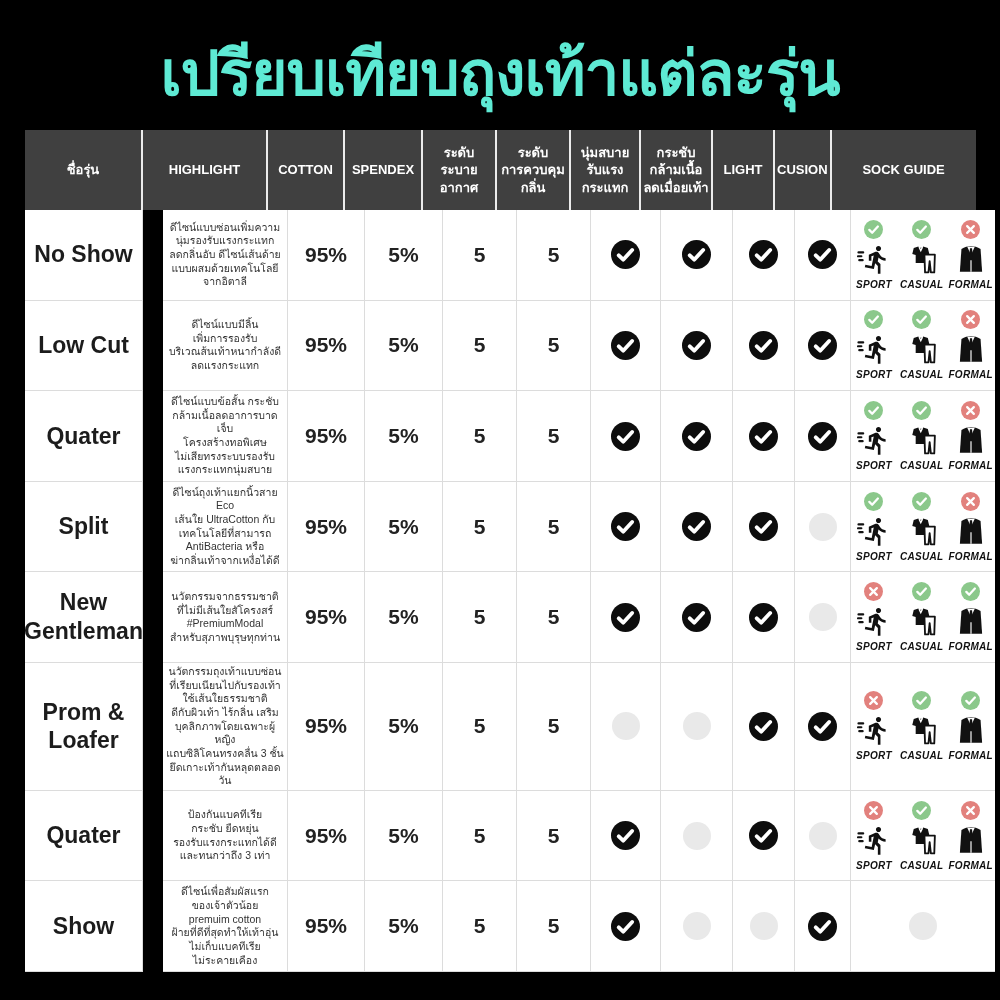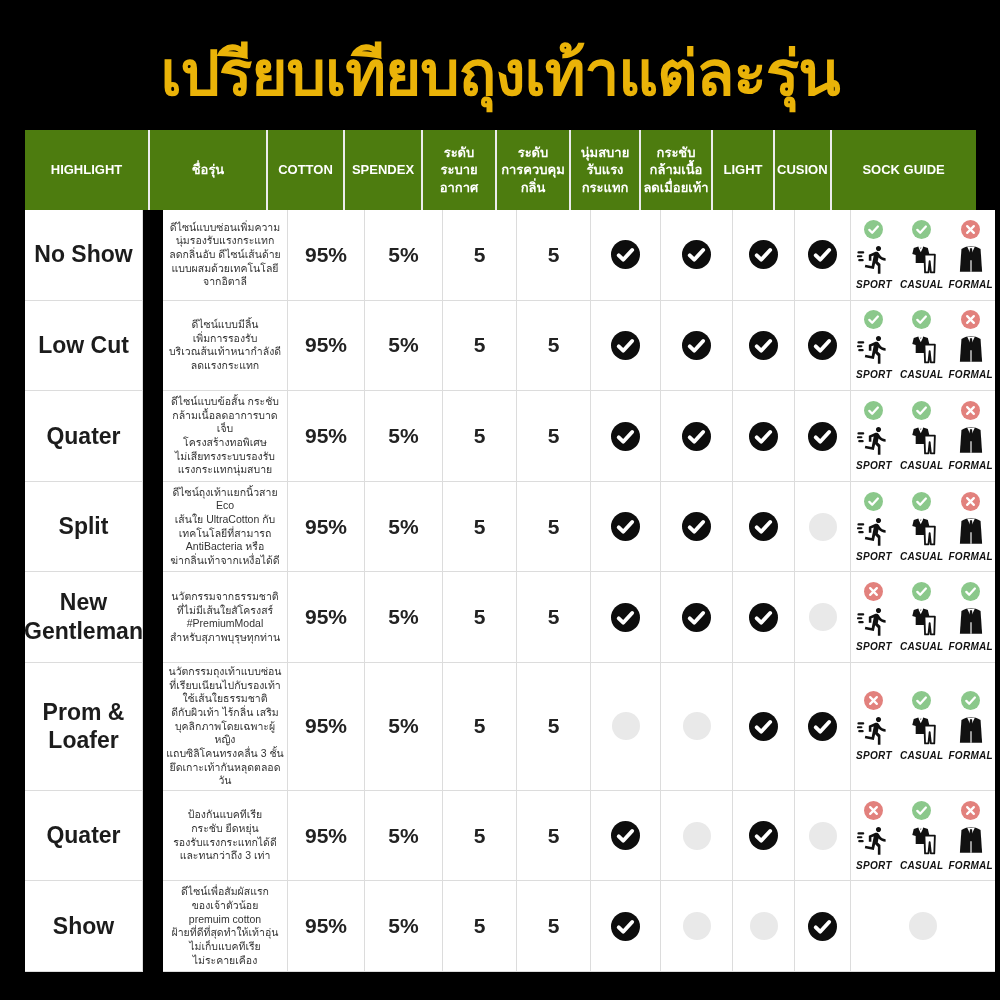--- a/index.html
+++ b/index.html
@@ -8,21 +8,21 @@
     background: #000;
     font-family: "Liberation Sans", sans-serif;
     position: relative;
     overflow: hidden;
   }
   .title {
     position: absolute;
     top: 24px; left: 0;
     width: 100%;
     text-align: center;
-    color: #eab308;
+    color: #5eead4;
     font-size: 62px;
     font-weight: 800;
     letter-spacing: -1px;
   }
   .table {
     position: absolute;
     left: 25px; top: 130px;
     width: 950px; height: 842px;
     display: flex;
     flex-direction: column;
@@ -35,21 +35,21 @@
     border-right: 1px solid #dcdcdc;
     border-bottom: 1px solid #dcdcdc;
     display: flex;
     align-items: center;
     justify-content: center;
     text-align: center;
     overflow: hidden;
   }
   .row .cell:last-child { border-right: none; }
   .hcell {
-    background: #4d7c0f;
+    background: #404040;
     color: #fff;
     font-weight: bold;
     font-size: 13px;
     line-height: 1.35;
     display: flex;
     align-items: center;
     justify-content: center;
     text-align: center;
     white-space: pre-line;
     border-right: 2px solid #ececec;
@@ -113,22 +113,22 @@
     font-style: italic;
   }
 </style>
 </head>
 <body>
 
 <div class="page">
   <h1 class="title">เปรียบเทียบถุงเท้าแต่ละรุ่น</h1>
   <div class="table">
     <div class="thead">
+        <div class="hcell c0">ชื่อรุ่น</div>
         <div class="hcell c1">HIGHLIGHT</div>
-        <div class="hcell c0">ชื่อรุ่น</div>
         <div class="hcell c2">COTTON</div>
         <div class="hcell c3">SPENDEX</div>
         <div class="hcell c4">ระดับ
 ระบาย
 อากาศ</div>
         <div class="hcell c5">ระดับ
 การควบคุม
 กลิ่น</div>
         <div class="hcell c6">นุ่มสบาย
 รับแรง

